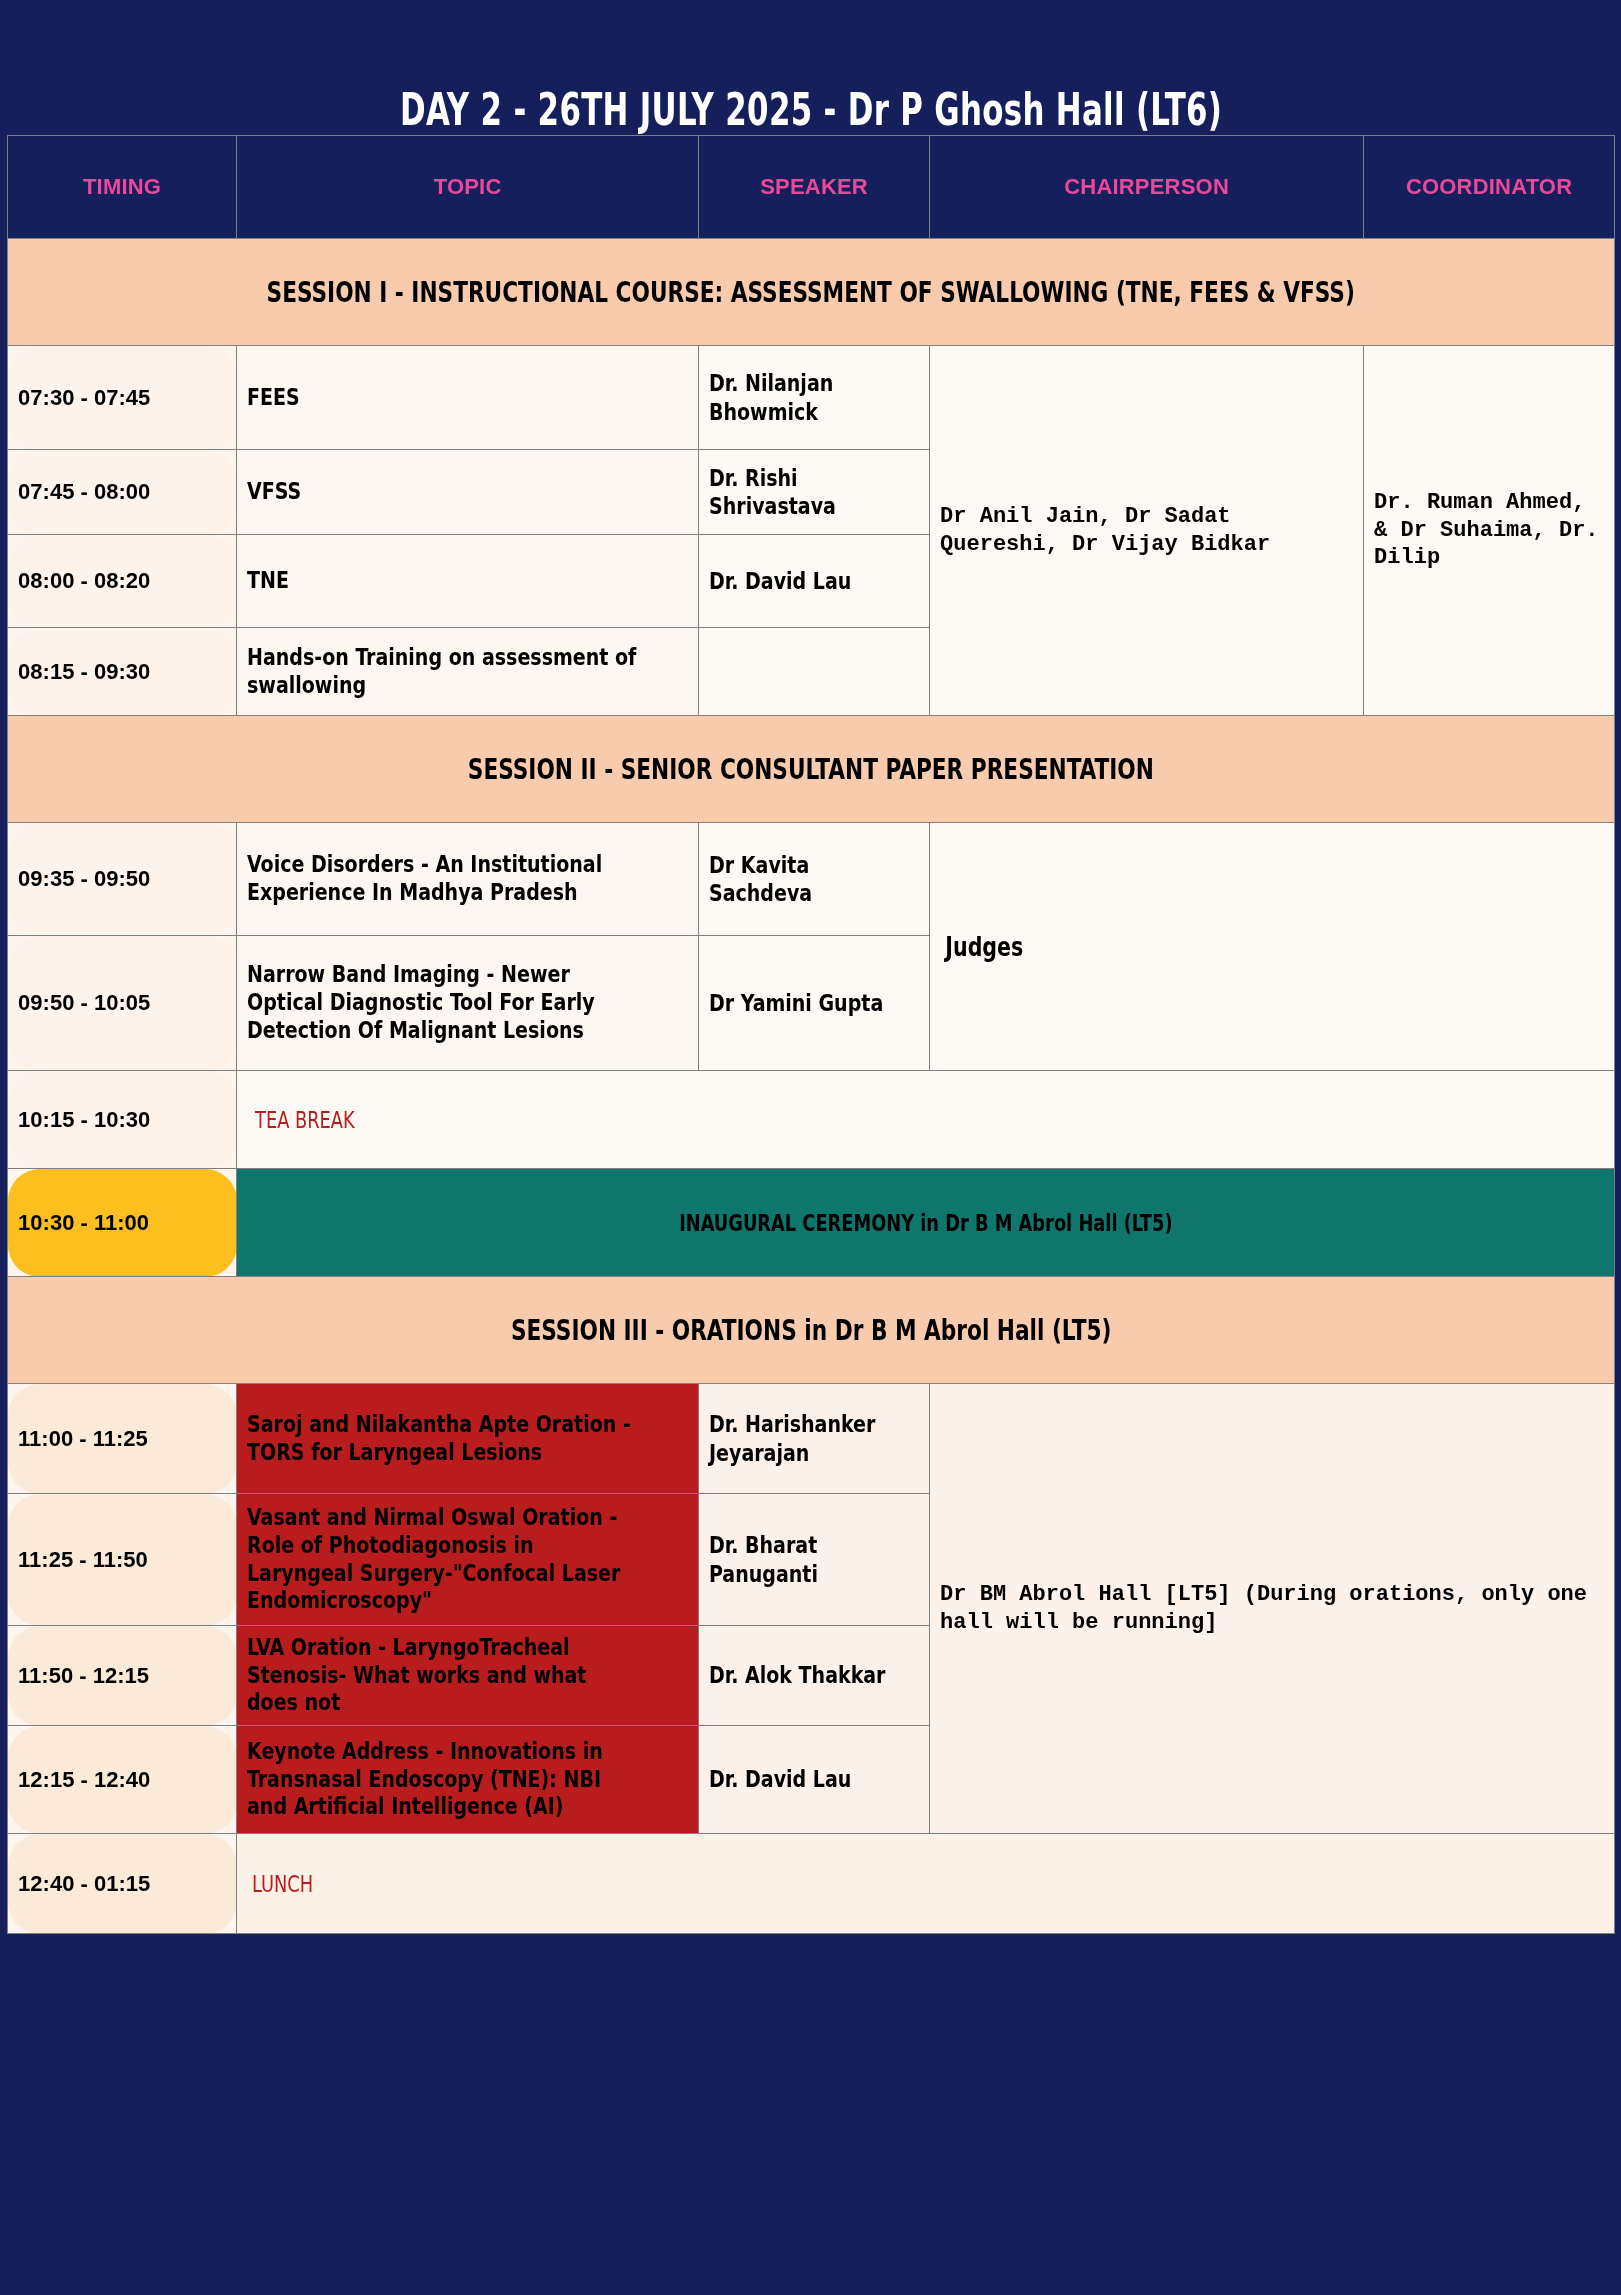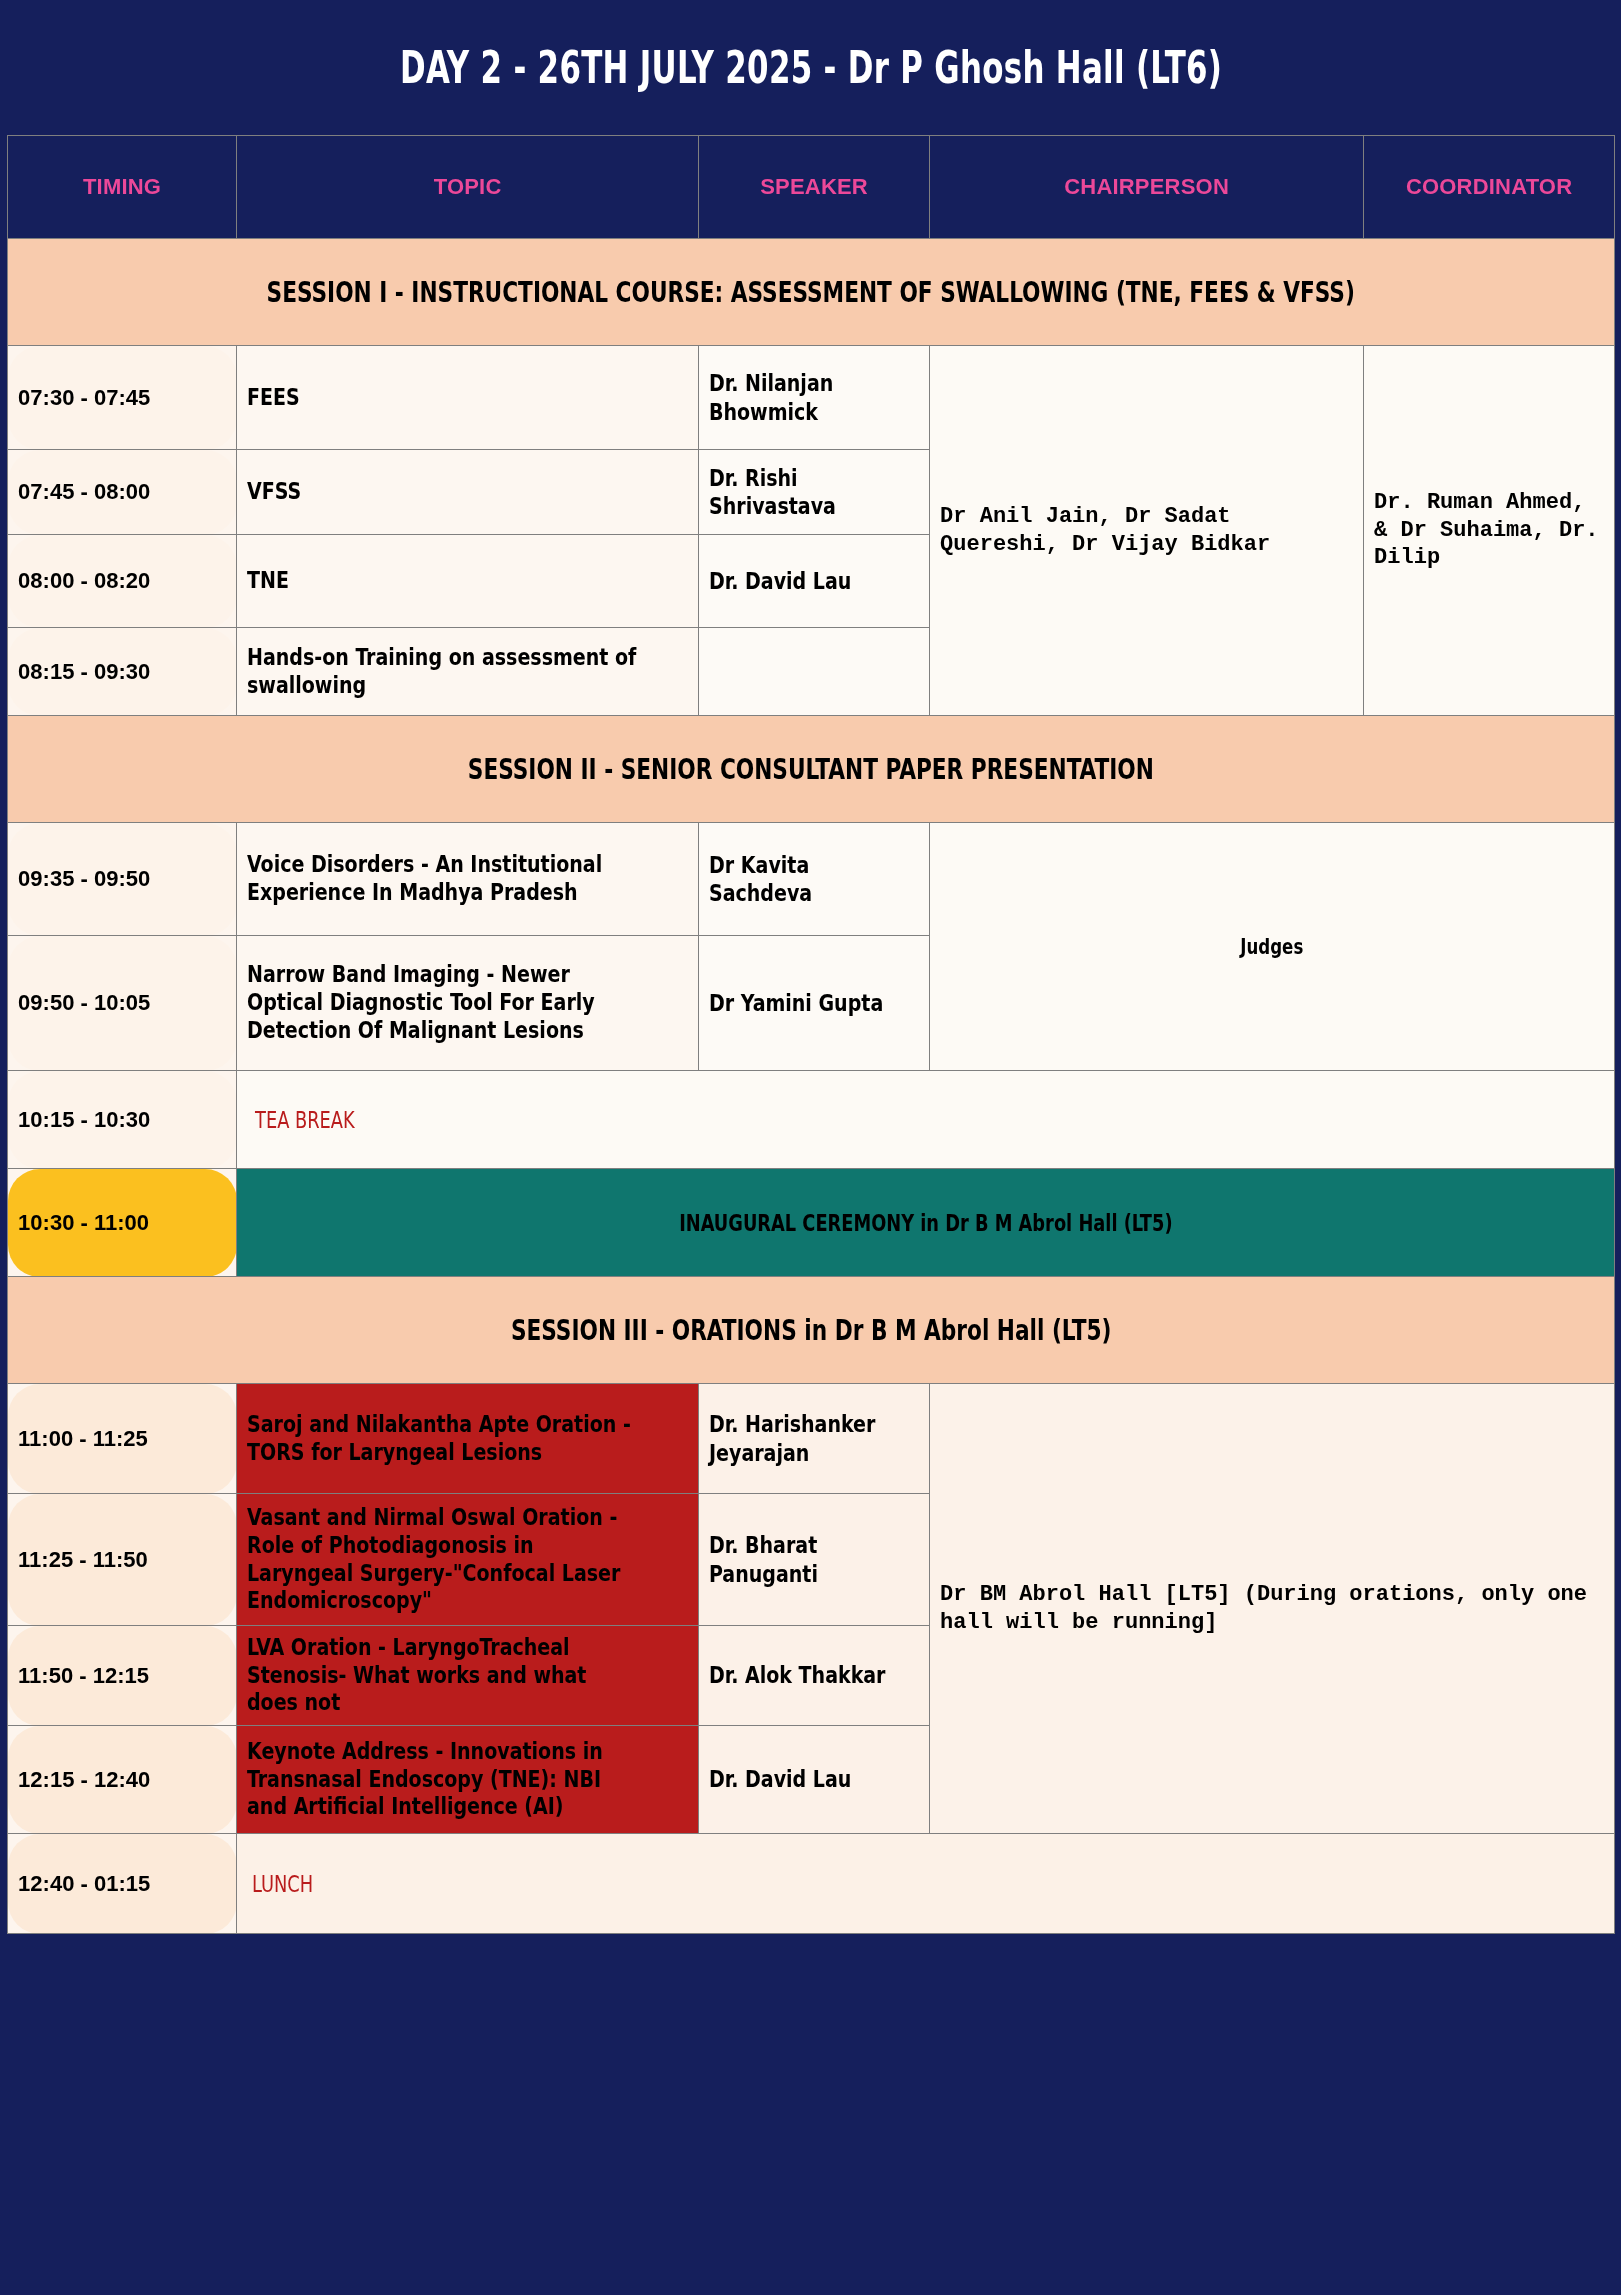--- a/index.html
+++ b/index.html
@@ -18,21 +18,21 @@
     background: #151f5c;
     padding: 0;
     position: relative;
     overflow: hidden;
   }
   
   .title-banner {
     height: 135px;
     background: #151f5c;
     display: flex;
-    align-items: center;
+    align-items: flex-end;
     justify-content: center;
     box-sizing: border-box;
   }
   .title-banner .title-text {
     color: #ffffff;
     font-family: "Liberation Sans Narrow", "DejaVu Sans Condensed", "Liberation Sans", sans-serif;
     font-weight: bold;
     font-size: 44px;
     letter-spacing: 0.4px;
     transform: scaleX(0.78);
@@ -167,24 +167,24 @@
     font-family: "Liberation Sans Narrow", "DejaVu Sans Condensed", "Liberation Sans", sans-serif;
     font-weight: normal;
     font-size: 23px;
     color: #b91c1c;
     background: #fdfaf5;
   }
   td.center-merge.warm { background: #fcf1e7; }
   td.center-merge .band-txt { display:inline-block; transform: scaleX(0.86); }
 
   td.judges {
-    text-align: center;
-    font-family: "Liberation Sans Narrow", "DejaVu Sans Condensed", "Liberation Sans", sans-serif;
-    font-weight: bold;
-    font-size: 21px;
+    text-align: left;
+    font-family: "Liberation Sans Narrow", "DejaVu Sans Condensed", "Liberation Sans", sans-serif;
+    font-weight: bold;
+    font-size: 26px;
     background: #fdfaf5;
   }
   td.judges .band-txt { display:inline-block; transform: scaleX(0.88); }
 
   .r-s1a { height: 104px; }
   .r-s1b { height: 85px; }
   .r-s1c { height: 93px; }
   .r-s1d { height: 88px; }
   .r-s2a { height: 113px; }
   .r-s2b { height: 135px; }

